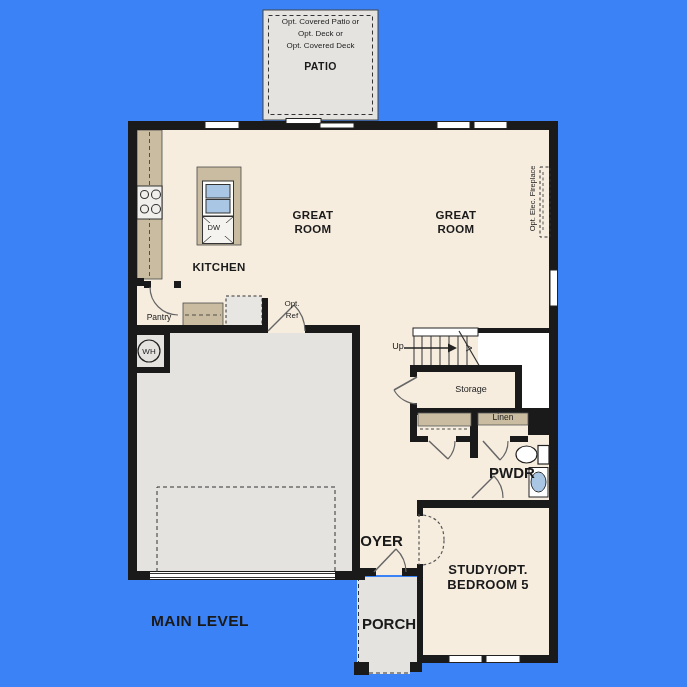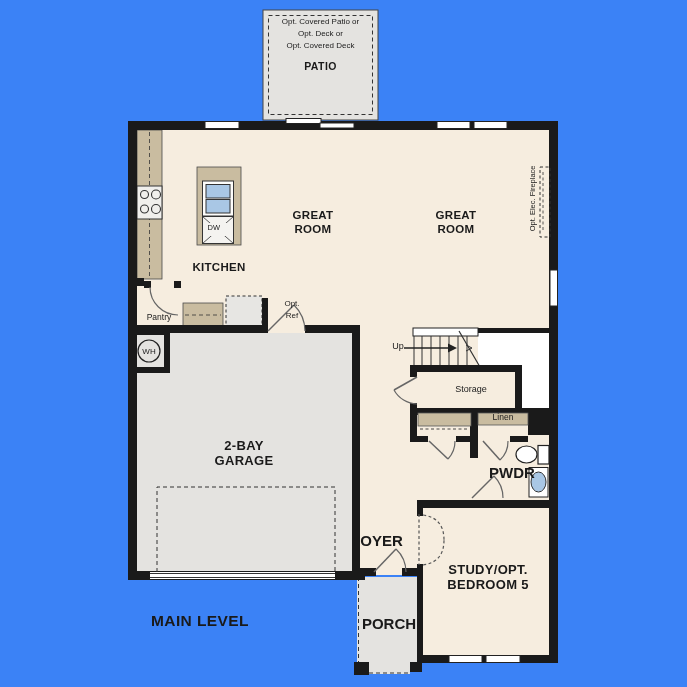--- a/index.html
+++ b/index.html
@@ -240,22 +240,20 @@
 <div class="lbl s8" style="left:129px; top:346px; width:40px;">WH</div>
 <div class="lbl s7" style="left:203px; top:224px; width:17px;text-align:right;">DW</div>
 
 <div class="lbl rot" style="left:488px; top:194px; width:90px;">Opt. Elec. Fireplace</div>
 
 <div class="lbl s9" style="left:386px; top:341px; width:24px;">Up</div>
 <div class="lbl s9" style="left:422px; top:384px; width:98px;">Storage</div>
 <div class="lbl s85" style="left:478px; top:412px; width:50px;">Linen</div>
 <div class="lbl b10" style="left:480px; top:464px; width:64px;">PWDR</div>
 
-<div class="lbl b13" style="left:184px; top:438px; width:120px;">2-BAY
-GARAGE</div>
 <div class="lbl b10" style="left:346px; top:532px; width:62px;">FOYER</div>
 <div class="lbl b10" style="left:358px; top:615px; width:62px;">PORCH</div>
 <div class="lbl b13" style="left:426px; top:562px; width:124px;">STUDY/OPT.
 BEDROOM 5</div>
 
 <div class="lbl b15" style="left:131px; top:612px; width:180px;">MAIN LEVEL</div>
 
 </div>
 
 </body></html>

